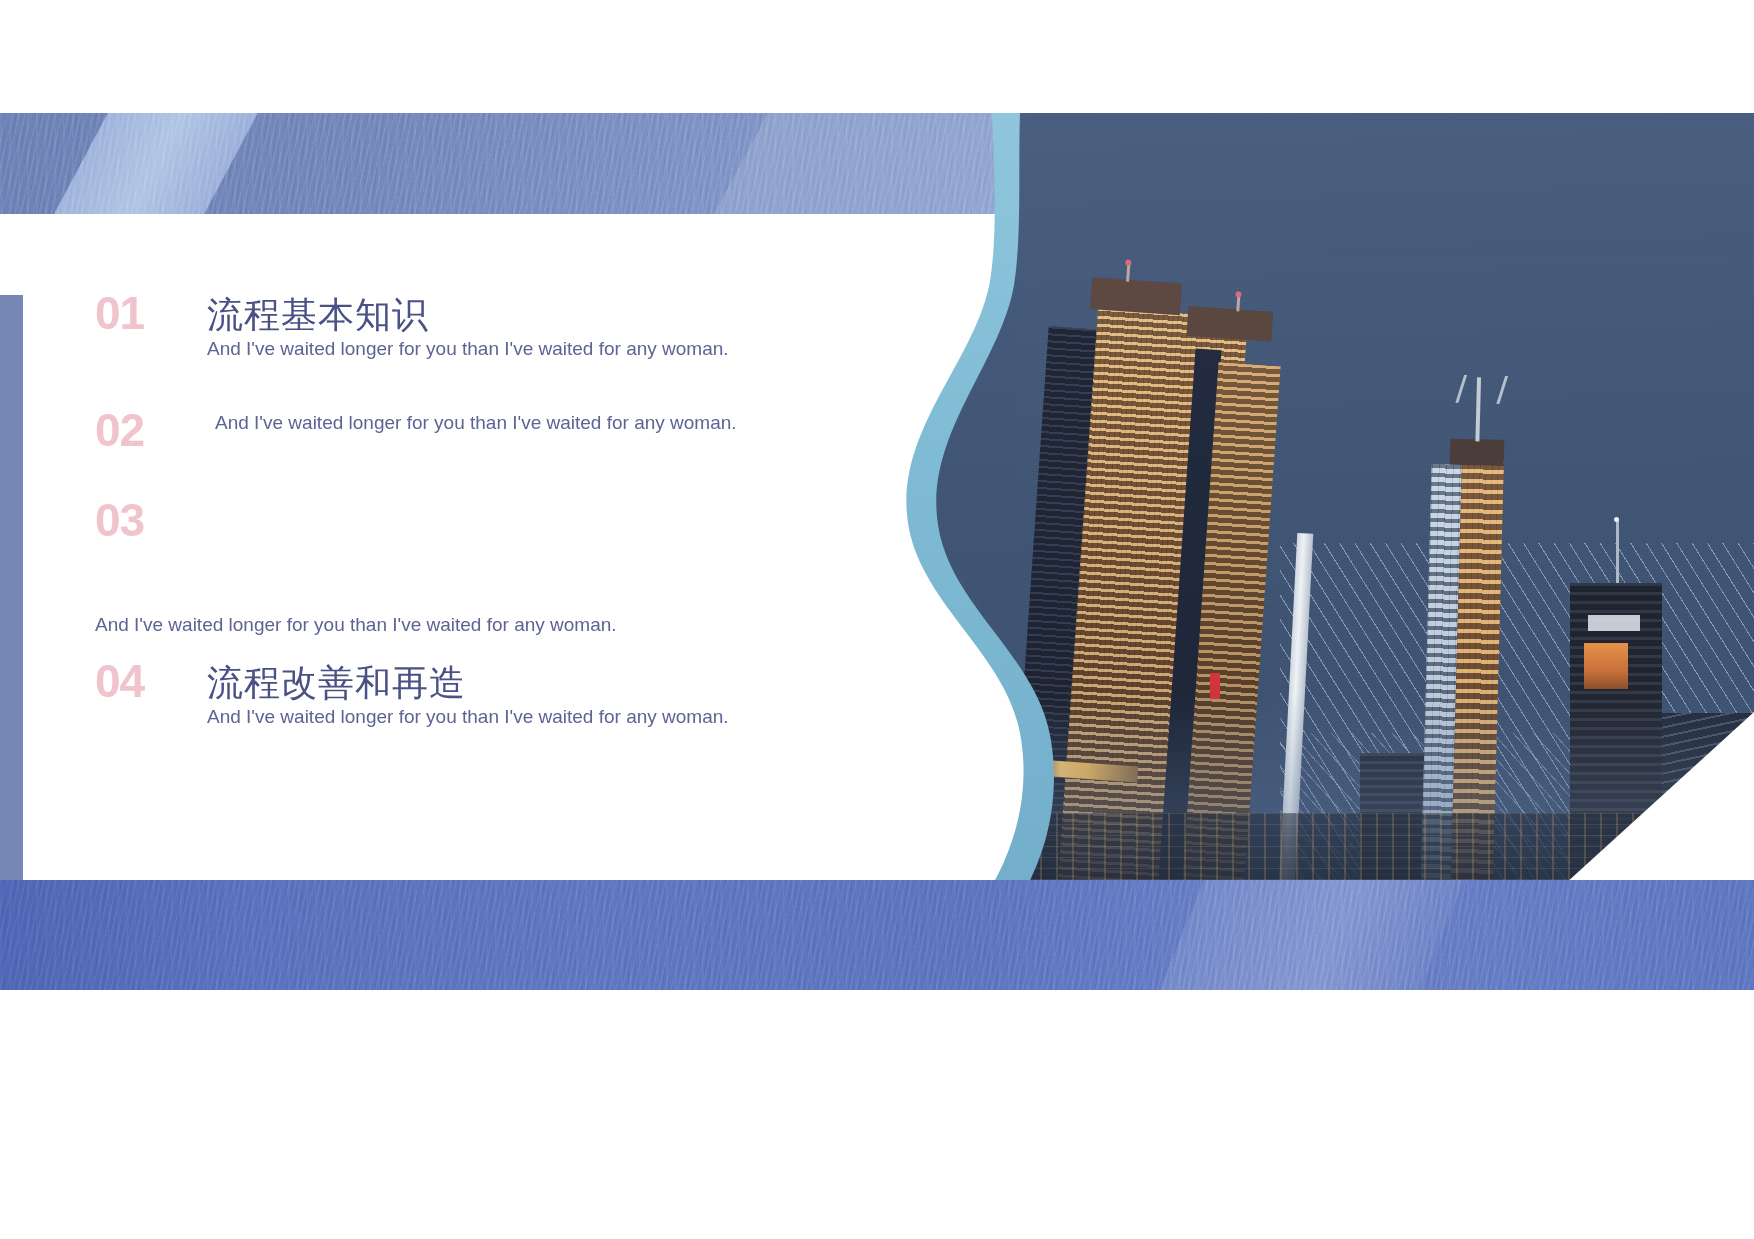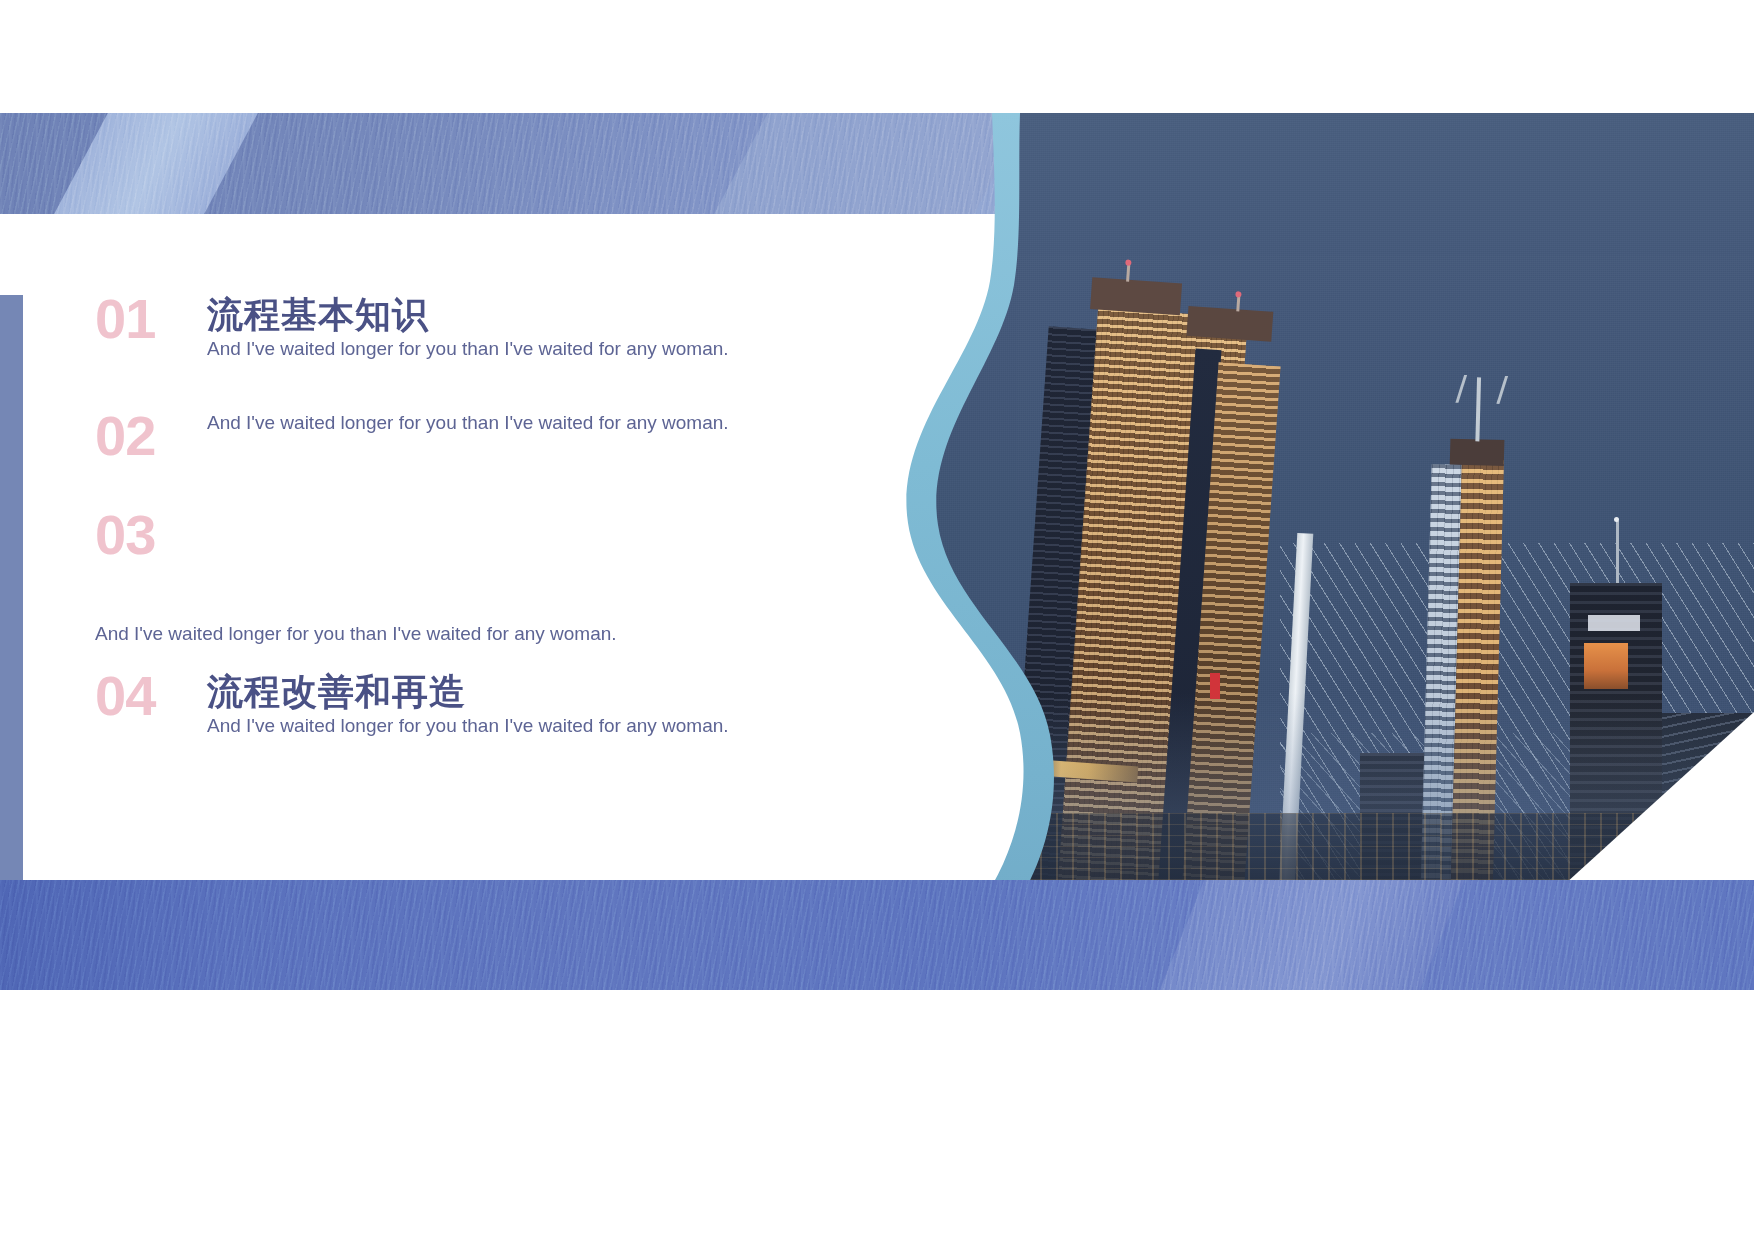--- a/index.html
+++ b/index.html
@@ -143,30 +143,30 @@
       radial-gradient(3px 3px at 720px 140px, rgba(255,200,130,.8), transparent 60%),
       radial-gradient(2px 2px at 800px 185px, rgba(255,230,180,.9), transparent 60%);}
   .red-strip{position:absolute;left:330px;top:560px;width:10px;height:26px;background:#d1343a;}
   
   .photo-cut{position:absolute;right:-10px;bottom:-10px;width:330px;height:300px;background:#ffffff;
     clip-path:polygon(100% 0%,100% 100%,0% 100%);transform:rotate(0deg);}
 
   
   .list{position:absolute;left:95px;top:292px;width:760px;}
   .item{position:relative;margin-bottom:44px;display:flex;align-items:flex-start;}
-  .num{width:112px;flex:0 0 112px;font-size:56px;font-weight:bold;line-height:.95;
+  .num{width:112px;flex:0 0 112px;font-size:46px;font-weight:bold;line-height:.95;
     color:#f0c3cd;letter-spacing:-1px;font-family:"Liberation Sans",sans-serif;}
   .texts{flex:1;padding-top:2px;}
   .title-cn{font-size:36px;color:#4a5185;line-height:1.15;margin:0 0 2px 0;
-    font-family:"DejaVu Sans","Liberation Sans",sans-serif;font-weight:bold;letter-spacing:1px;}
+    font-family:"DejaVu Sans","Liberation Sans",sans-serif;font-weight:normal;letter-spacing:1px;}
   .sub-en{font-size:19px;color:#5d6494;line-height:1.25;margin:0;
     font-family:"Liberation Sans",sans-serif;}
 
   .item-1{margin-bottom:48px;}
-  .item-2{margin-bottom:46px;}
+  .item-2{margin-bottom:46px;gap:8px;}
   .item-3{margin-bottom:23px;flex-direction:column;}
 </style>
 </head>
 <body>
 
 <div class="slide">
 
   <div class="top-banner">
     <div class="wedge-dark"></div>
     <div class="wedge-light"></div>

